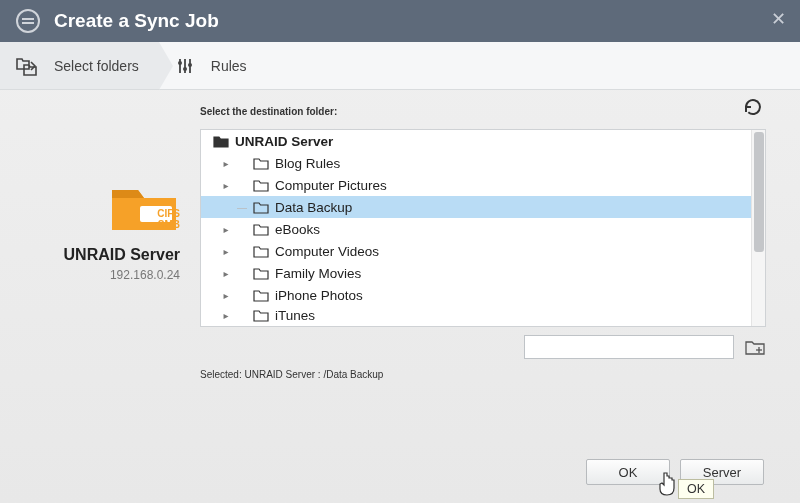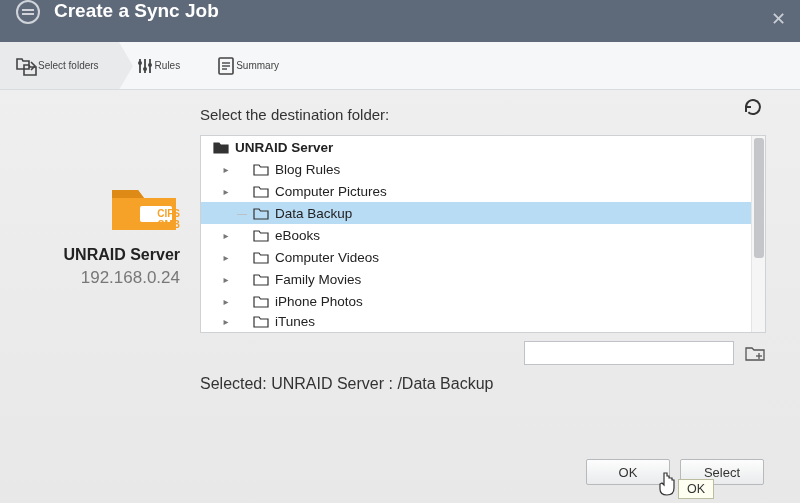--- a/index.html
+++ b/index.html
@@ -10,20 +10,21 @@
     font-family: -apple-system, BlinkMacSystemFont, "Segoe UI", Arial, sans-serif;
     background: linear-gradient(to bottom, #f0f0f0, #e8e8e8);
     overflow: hidden;
     position: relative;
   }
   .header {
     background: #5e6a7a;
     color: white;
     height: 42px;
     display: flex;
+    align-items: center;
     padding: 0 16px;
     position: relative;
   }
   .sync-icon-outer {
     width: 24px; height: 24px;
     border: 2px solid #d0d4da;
     border-radius: 50%;
     display: flex;
     align-items: center;
     justify-content: center;
@@ -53,23 +54,23 @@
     display: flex;
     align-items: center;
     border-bottom: 1px solid #d9dcde;
     padding-left: 0;
   }
   .step {
     display: flex;
     align-items: center;
     height: 100%;
     padding: 0 20px 0 16px;
-    font-size: 10px;
+    font-size: 14px;
     color: #444;
-    gap: 0;
+    gap: 16px;
     cursor: pointer;
   }
   .step svg { flex: none; }
   .step.active {
     background: #e8eaec;
     position: relative;
   }
   .step.active::after {
     content: "";
     position: absolute;
@@ -95,31 +96,32 @@
     width: 72px;
     height: 56px;
     margin: 0 auto 10px auto;
   }
   .server-name {
     font-weight: 700;
     font-size: 16px;
     color: #222;
   }
   .server-ip {
-    font-size: 17px;
+    font-size: 12px;
     color: #777;
     margin-top: 4px;
   }
   .right-panel {
     flex: 1;
   }
   .prompt {
-    font-size: 15px;
+    font-size: 10px;
     color: #333;
     margin-bottom: 12px;
+    font-weight: bold;
   }
   .refresh {
     position: absolute;
     right: 36px;
     top: 6px;
     cursor: pointer;
   }
   .tree-box {
     border: 1px solid #cfd2d5;
     background: #fff;
@@ -197,21 +199,21 @@
   .newfolder {
     width: 22px;
     height: 22px;
     display: flex;
     align-items: center;
     justify-content: center;
     cursor: pointer;
     color: #555;
   }
   .selected-line {
-    font-size: 16px;
+    font-size: 10px;
     color: #333;
     margin-top: 10px;
   }
   .footer {
     position: absolute;
     right: 36px;
     bottom: 18px;
     display: flex;
     gap: 10px;
   }
@@ -266,29 +268,20 @@
     <svg width="20" height="20" viewBox="0 0 20 20">
       <line x1="5" y1="3" x2="5" y2="17" stroke="#444" stroke-width="1.8"></line>
       <line x1="10" y1="3" x2="10" y2="17" stroke="#444" stroke-width="1.8"></line>
       <line x1="15" y1="3" x2="15" y2="17" stroke="#444" stroke-width="1.8"></line>
       <circle cx="5" cy="7" r="2" fill="#444"></circle>
       <circle cx="10" cy="13" r="2" fill="#444"></circle>
       <circle cx="15" cy="9" r="2" fill="#444"></circle>
     </svg>
     <span>Rules</span>
   </div>
-  <div class="step">
-    <svg width="20" height="20" viewBox="0 0 20 20">
-      <rect x="3" y="2" width="14" height="16" rx="1" fill="none" stroke="#444" stroke-width="1.6"></rect>
-      <line x1="6" y1="7" x2="14" y2="7" stroke="#444" stroke-width="1.4"></line>
-      <line x1="6" y1="10" x2="14" y2="10" stroke="#444" stroke-width="1.4"></line>
-      <line x1="6" y1="13" x2="11" y2="13" stroke="#444" stroke-width="1.4"></line>
-    </svg>
-    <span>Summary</span>
-  </div>
 </div>
 
 <div class="body">
   <div class="refresh">
     <svg width="22" height="22" viewBox="0 0 22 22">
       <path d="M4 11a7 7 0 1 1 2.3 5.2" fill="none" stroke="#333" stroke-width="2"></path>
       <path d="M4 16v-5h5" fill="none" stroke="#333" stroke-width="2"></path>
     </svg>
   </div>
 
@@ -397,21 +390,21 @@
     </div>
 
     <div class="selected-line">
       <span>Selected: </span><span>UNRAID Server : /Data Backup</span>
     </div>
   </div>
 </div>
 
 <div class="footer">
   <button class="btn">OK</button>
-  <button class="btn">Select</button>
+  <button class="btn">Server</button>
 </div>
 
 <div class="cursor-tip">
   <svg width="22" height="26" viewBox="0 0 22 26">
     <path d="M8 2 L8 14 L6 12 L4 13 L4 18 Q4 24 11 24 Q18 24 18 17 L18 9 L16 9 L16 7 L13 7 L13 5 L11 5 L11 2 Z" fill="white" stroke="#333" stroke-width="1.2"></path>
   </svg>
   <div class="tooltip">OK</div>
 </div>
 
 </body></html>

